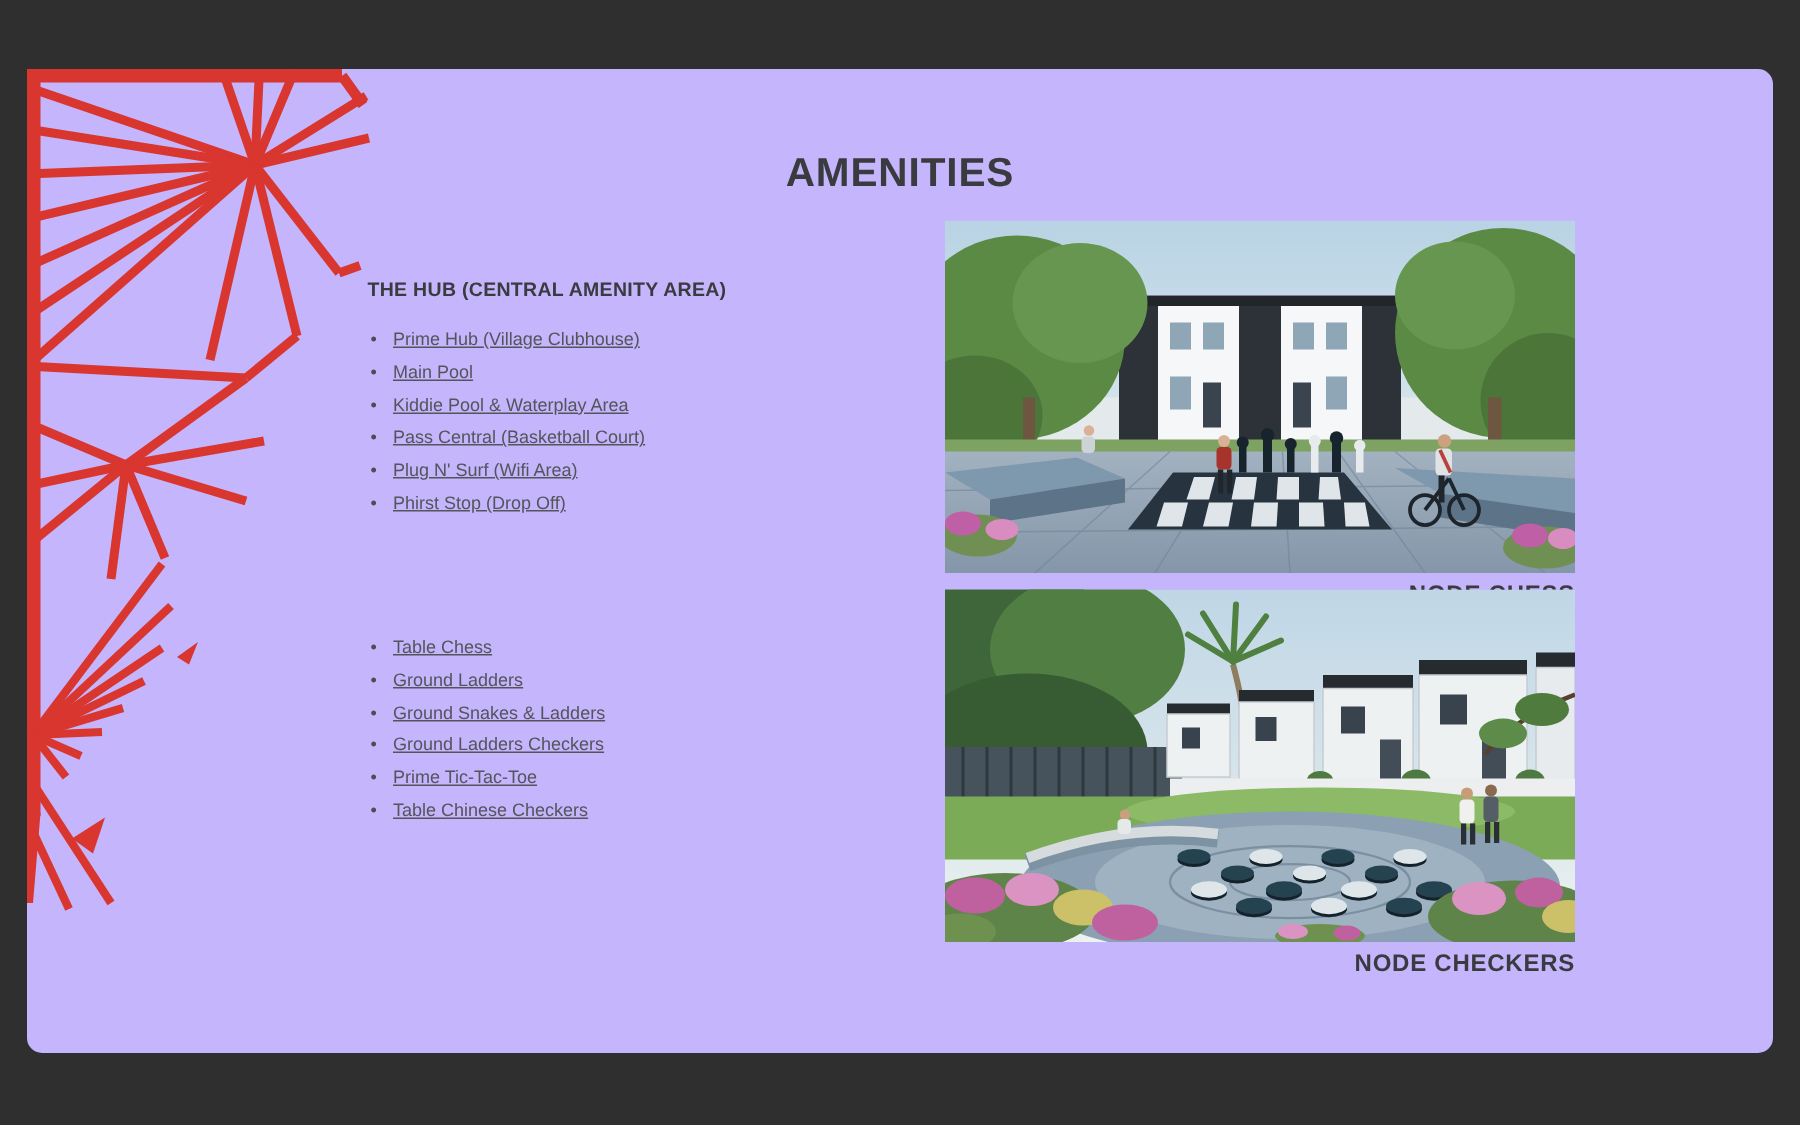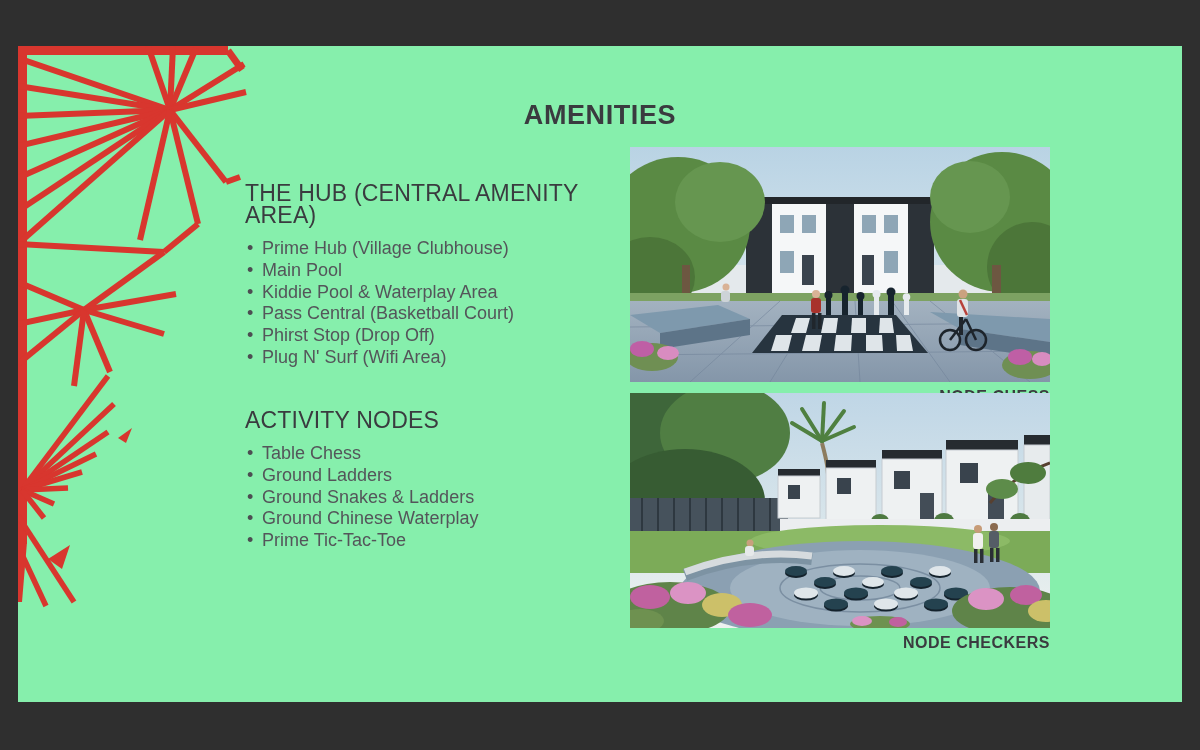--- a/index.html
+++ b/index.html
@@ -3,37 +3,38 @@
 <meta charset="utf-8">
 <style>
   html,body{margin:0;padding:0}
   body{
     width:1200px;height:750px;position:relative;overflow:hidden;
     background:#2f2f2f;
     font-family:"Liberation Sans", sans-serif;
   }
   .slide{
     position:absolute;left:18px;top:46px;width:1164px;height:656px;
-    background:#86efac;
+    background:#c4b5fd;
+    border-radius:10px;
   }
   .pattern{position:absolute;left:0;top:0;width:230px;height:580px;}
   .title{
     position:absolute;left:0;top:54px;width:100%;text-align:center;
     font-size:27px;font-weight:800;letter-spacing:.6px;color:#3a3b3f;
   }
   .col{position:absolute;left:227px;width:360px;}
   .block1{top:136px;}
   .block2{top:363px;}
   .sec-heading{
-    font-size:23px;font-weight:400;color:#3a3b3f;letter-spacing:.2px;line-height:22px;
+    font-size:13px;font-weight:700;color:#3a3b3f;letter-spacing:.2px;line-height:22px;
   }
   .amenity-list{list-style:none;margin:12px 0 0 0;padding:0;}
   .amenity-list li{
-    font-size:18px;color:#54555a;line-height:21.8px;
-    padding-left:17px;position:relative;
+    font-size:12px;color:#54555a;line-height:21.8px;
+    padding-left:17px;position:relative;text-decoration:underline;
   }
   .amenity-list li::before{
     content:"\2022";position:absolute;left:2px;top:0;color:#4c4d52;
   }
   .figure{position:absolute;left:612px;width:420px;}
   .fig1{top:101px;}
   .fig2{top:347px;}
   .photo{width:420px;height:235px;display:block;}
   .caption{
     text-align:right;font-size:16px;font-weight:700;letter-spacing:.5px;
@@ -106,33 +107,33 @@
 
   <div class="title">AMENITIES</div>
 
   <div class="col block1">
     <div class="sec-heading">THE HUB (CENTRAL AMENITY AREA)</div>
     <ul class="amenity-list">
       <li>Prime Hub (Village Clubhouse)</li>
       <li>Main Pool</li>
       <li>Kiddie Pool &amp; Waterplay Area</li>
       <li>Pass Central (Basketball Court)</li>
+      <li>Plug N' Surf (Wifi Area)</li>
       <li>Phirst Stop (Drop Off)</li>
-      <li>Plug N' Surf (Wifi Area)</li>
     </ul>
   </div>
 
   <div class="col block2">
-    <div class="sec-heading">ACTIVITY NODES</div>
     <ul class="amenity-list">
       <li>Table Chess</li>
       <li>Ground Ladders</li>
       <li>Ground Snakes &amp; Ladders</li>
-      <li>Ground Chinese Waterplay</li>
+      <li>Ground Ladders Checkers</li>
       <li>Prime Tic-Tac-Toe</li>
+      <li>Table Chinese Checkers</li>
     </ul>
   </div>
 
   <div class="figure fig1">
     <svg class="photo" viewBox="0 0 420 235" preserveAspectRatio="none" aria-hidden="true">
       <defs>
         <linearGradient id="sky1" x1="0" y1="0" x2="0" y2="1">
           <stop offset="0" stop-color="#b9d3e4"></stop>
             <stop offset="1" stop-color="#e9f1f4"></stop>
         </linearGradient>

